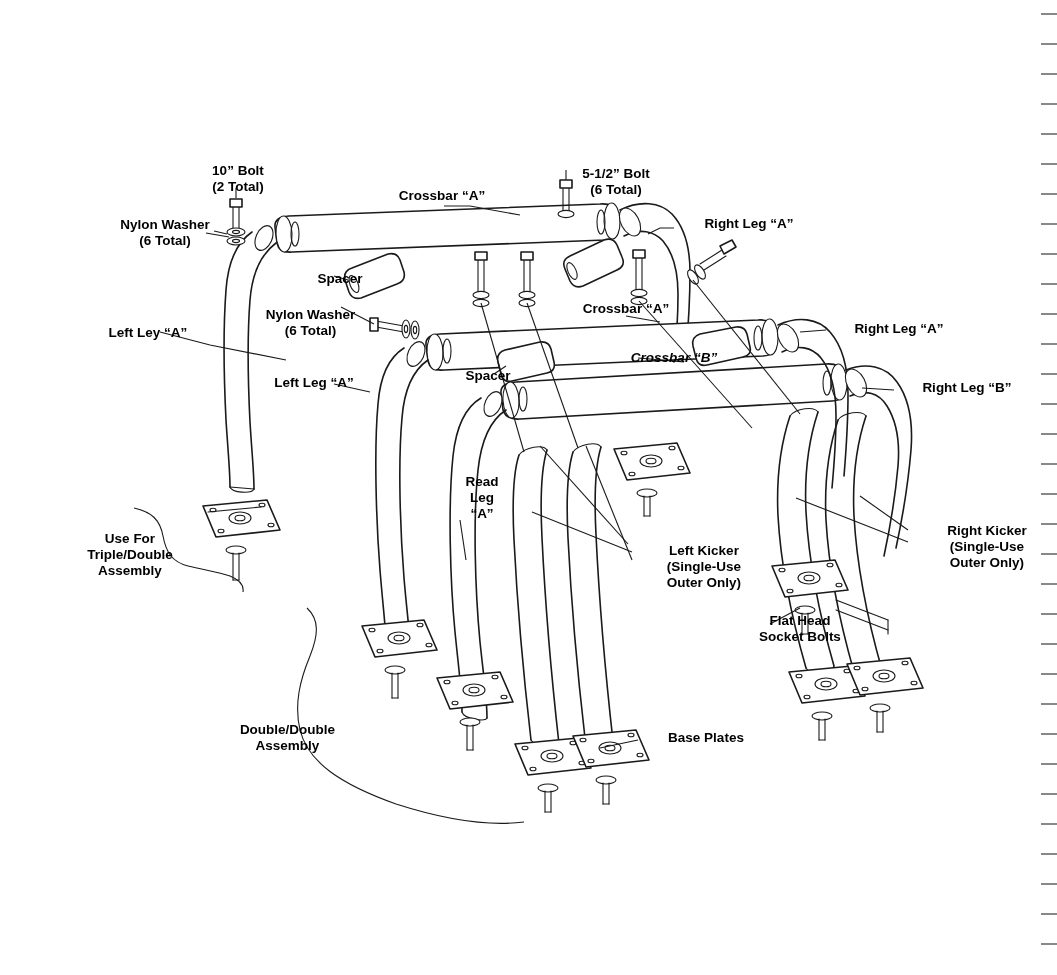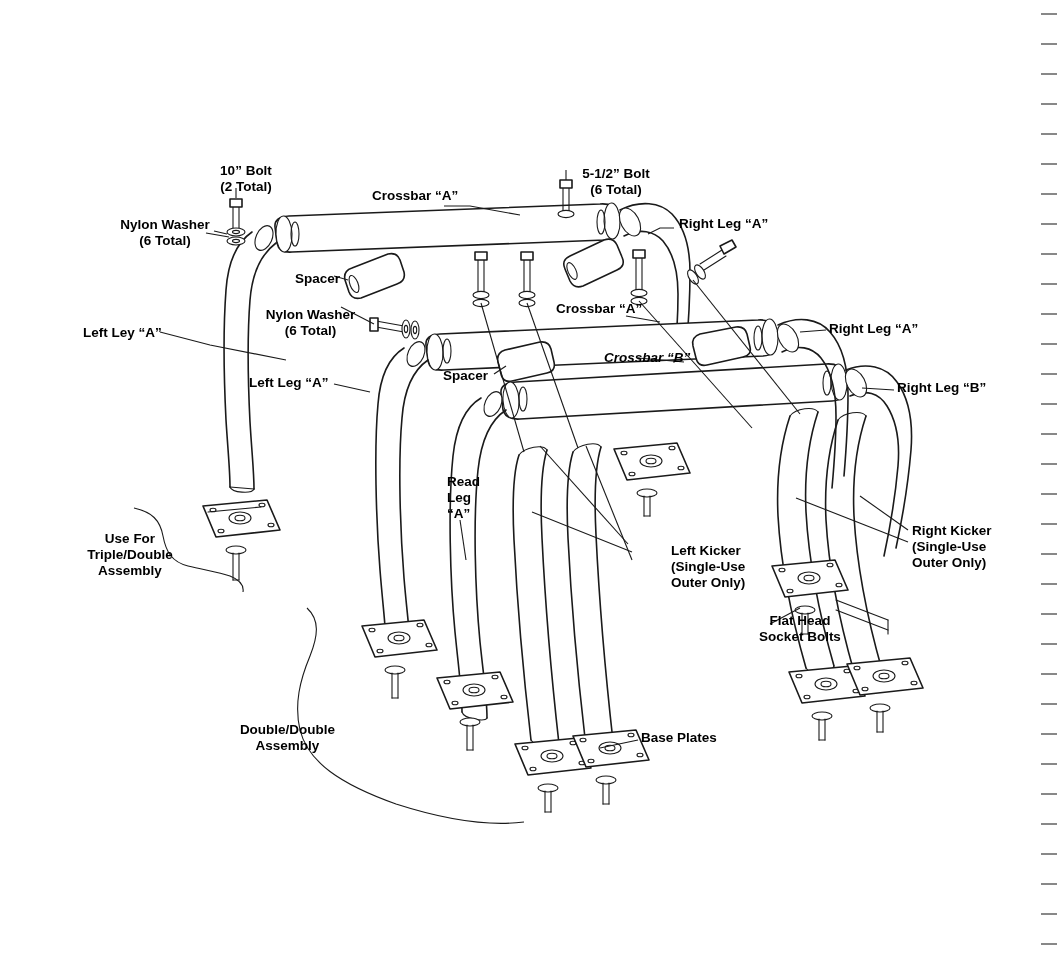--- a/index.html
+++ b/index.html
@@ -27,21 +27,21 @@
   .lbl {
     position: absolute;
     font-family: "Liberation Sans", sans-serif;
     font-weight: bold;
     font-size: 13.5px;
     line-height: 1.18;
     color: #000000;
     white-space: pre;
   }
   .lbl.center { text-align: center; }
-  .lbl.left   { text-align: left; }
+  .lbl.left   { text-align: center; }
   .note {
     font-size: 15px;
     line-height: 1.25;
     text-align: center;
   }
   .edge-ticks {
     position: absolute;
     right: 0;
     top: 0;
     width: 22px;
@@ -405,21 +405,21 @@
 
       <path class="lead" d="M481,303 L524,452"></path>
       <path class="lead" d="M527,303 L578,448"></path>
       <path class="lead" d="M639,301 L752,428"></path>
       <path class="lead" d="M693,280 L800,414"></path>
     </g>
   </svg>
 
 
   <div id="labels-layer">
-      <div class="lbl center" style="left: 186px; top: 163px; width: 120px;">10” Bolt
+      <div class="lbl center" style="left: 178px; top: 163px; width: 120px;">10” Bolt
 (2 Total)</div>
       <div class="lbl center" style="left: 556px; top: 154px; width: 120px; margin-top: 12px;">5-1/2” Bolt
 (6 Total)</div>
       <div class="lbl center" style="left: 100px; top: 217px; width: 130px;">Nylon Washer
 (6 Total)</div>
       <div class="lbl left" style="left: 372px; top: 188px; width: 140px;">Crossbar “A”</div>
       <div class="lbl left" style="left: 679px; top: 216px; width: 140px;">Right Leg “A”</div>
       <div class="lbl left" style="left: 295px; top: 271px; width: 90px;">Spacer</div>
       <div class="lbl left" style="left: 83px; top: 325px; width: 130px;">Left Ley “A”</div>
       <div class="lbl center" style="left: 243px; top: 307px; width: 135px;">Nylon Washer
@@ -429,21 +429,21 @@
       <div class="lbl left" style="left: 604px; top: 350px; width: 140px; font-style: italic;">Crossbar “B”</div>
       <div class="lbl left" style="left: 249px; top: 375px; width: 130px;">Left Leg “A”</div>
       <div class="lbl left" style="left: 443px; top: 368px; width: 90px;">Spacer</div>
       <div class="lbl left" style="left: 897px; top: 380px; width: 140px;">Right Leg “B”</div>
       <div class="lbl left" style="left: 447px; top: 474px; width: 70px;">Read
 Leg
 “A”</div>
       <div class="lbl center" style="left: 60px; top: 531px; width: 140px;">Use For
 Triple/Double
 Assembly</div>
-      <div class="lbl left" style="left: 671px; top: 543px; width: 140px;">Left Kicker
+      <div class="lbl left" style="left: 634px; top: 543px; width: 140px;">Left Kicker
 (Single-Use
 Outer Only)</div>
       <div class="lbl left" style="left: 912px; top: 523px; width: 150px;">Right Kicker
 (Single-Use
 Outer Only)</div>
       <div class="lbl center" style="left: 730px; top: 613px; width: 140px;">Flat Head
 Socket Bolts</div>
       <div class="lbl center" style="left: 215px; top: 722px; width: 145px;">Double/Double
 Assembly</div>
       <div class="lbl left" style="left: 641px; top: 730px; width: 130px;">Base Plates</div>

